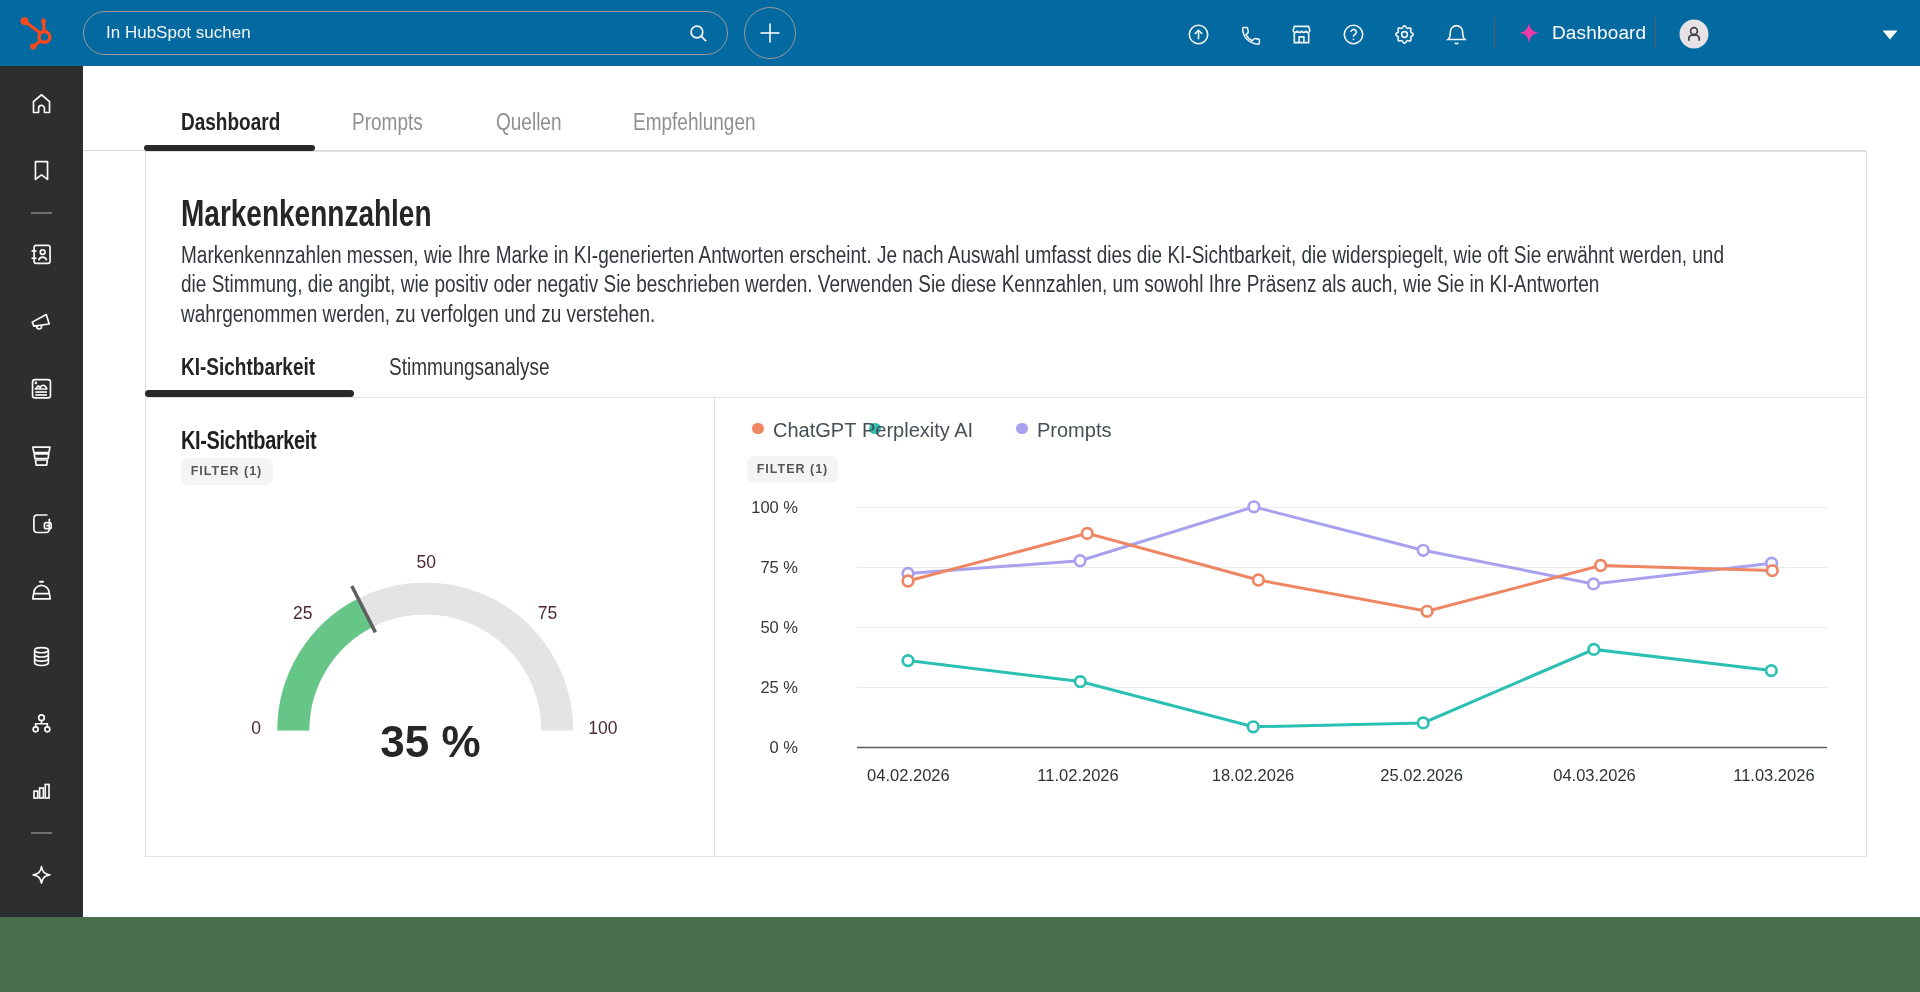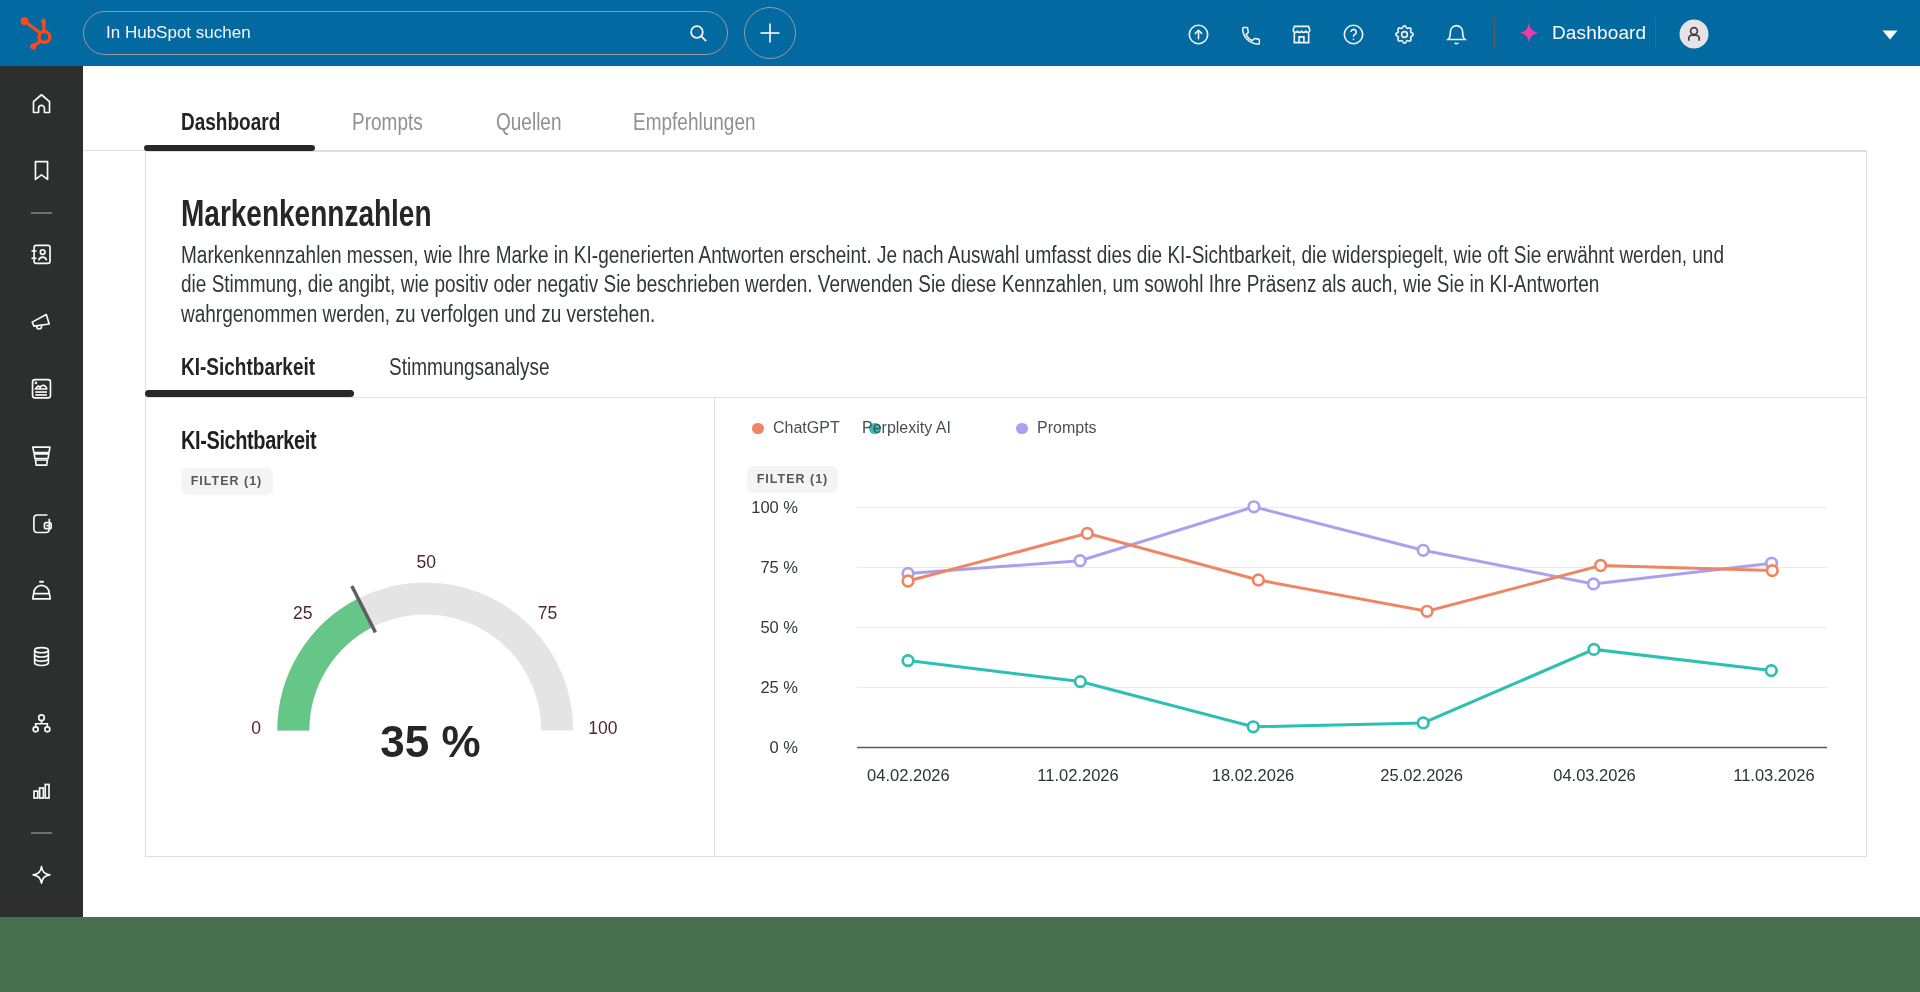--- a/index.html
+++ b/index.html
@@ -41,24 +41,24 @@
   .subtab-b { position:absolute; left:181px; top:353px; font-size:19px; font-weight:bold; color:#242424; transform:scaleY(1.28); transform-origin:left top; }
   .subtab-n { position:absolute; left:389px; top:353px; font-size:19px; color:#333639; transform:scaleY(1.28); transform-origin:left top; }
   .subline { position:absolute; left:144.5px; top:390px; width:209.5px; height:6.5px;
      background:#282828; border-radius:3.5px; z-index:3; }
   .hline { position:absolute; left:144.5px; top:396.5px; width:1722px; height:1px; background:#e0e0e0; }
   .vline { position:absolute; left:714px; top:397.5px; width:1px; height:459.5px; background:#e0e0e0; }
 
   .paneltitle { position:absolute; left:181px; top:426px; font-size:20px; font-weight:bold; color:#1f1f1f; letter-spacing:-0.4px; transform:scaleY(1.3); transform-origin:left top; }
   .chip { position:absolute; height:27px; background:#f4f4f4; border-radius:7px;
      font-size:12.5px; font-weight:bold; letter-spacing:1px; color:#54575a;
-     line-height:27px; text-align:center;margin-top:10px; }
+     line-height:27px; text-align:center; }
 
   .legend-dot { position:absolute; width:11.5px; height:11.5px; border-radius:50%; top:422.5px; }
-  .legend-txt { position:absolute; top:419px; font-size:16px; color:#474f56; }
+  .legend-txt { position:absolute; top:419px; font-size:20px; color:#474f56; }
 
   .footer { position:absolute; left:0; top:917px; width:1920px; height:75px; background:#48704f; }
 </style>
 </head>
 <body>
 <div id="app">
 
   <div class="topbar">
     <svg class="abs" style="left:19.5px;top:16px" width="38" height="40" viewBox="0 0 38 40">
       <g fill="#fc491b" stroke="#fc491b">

